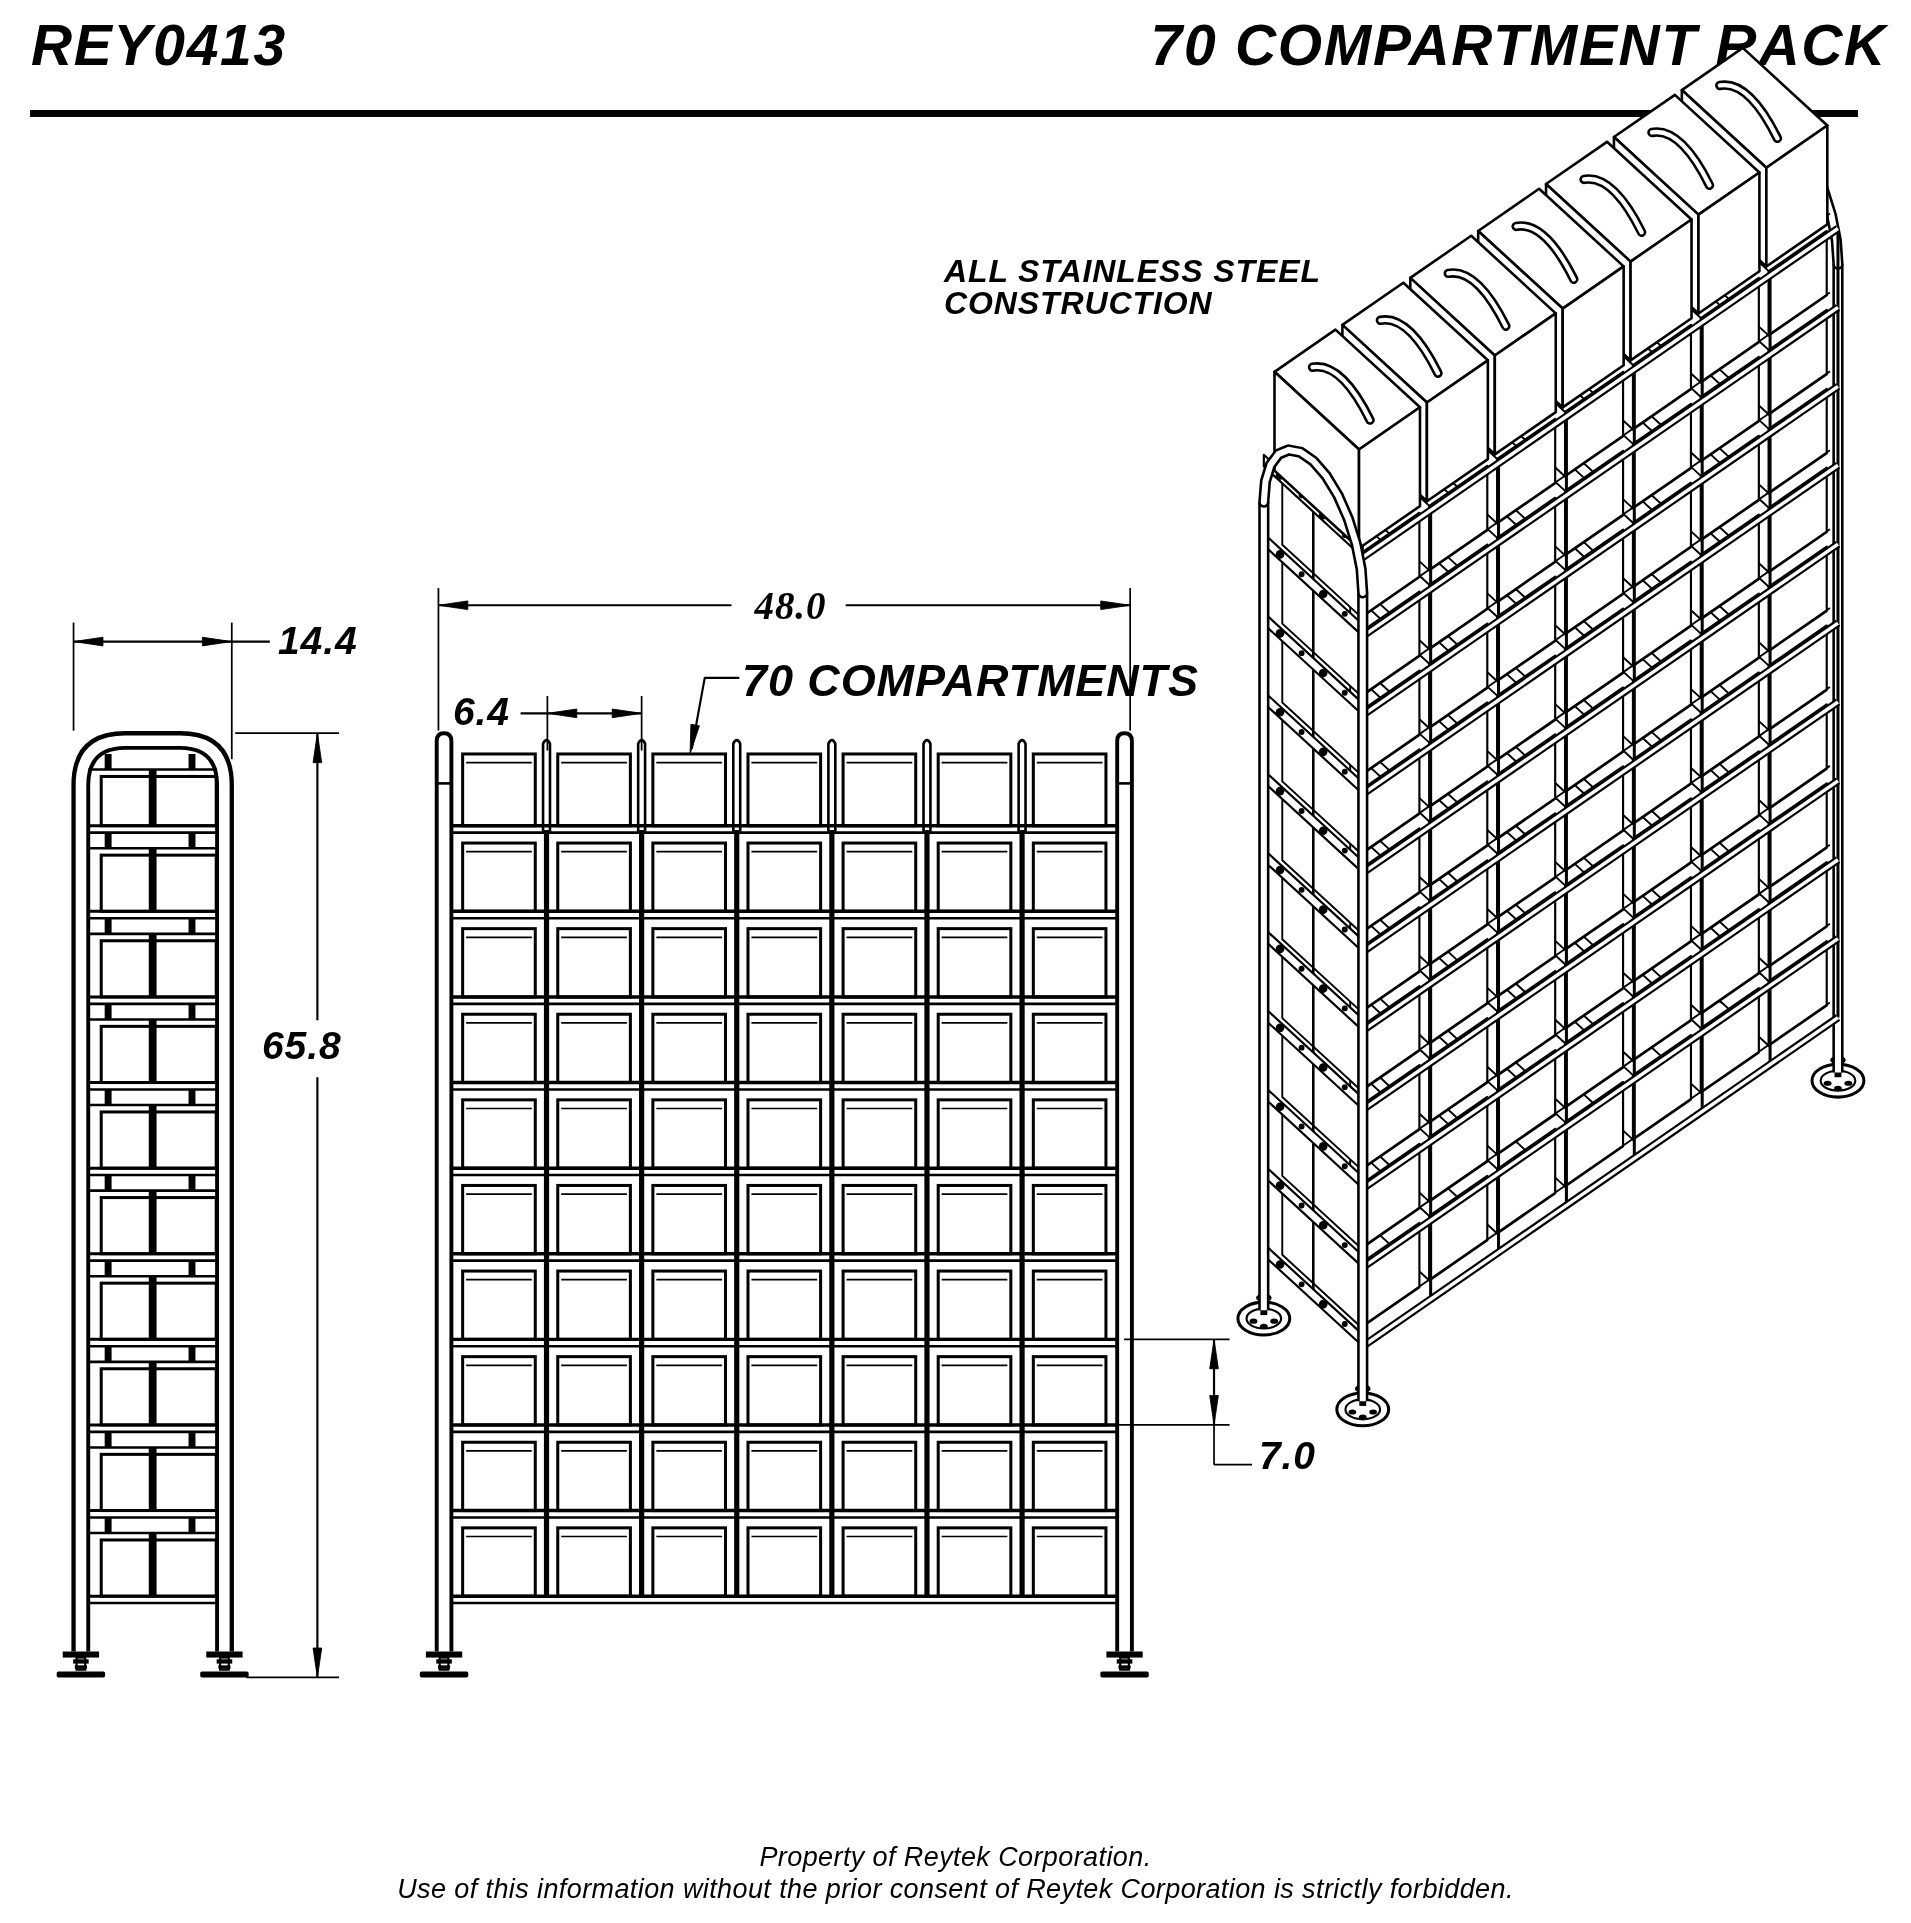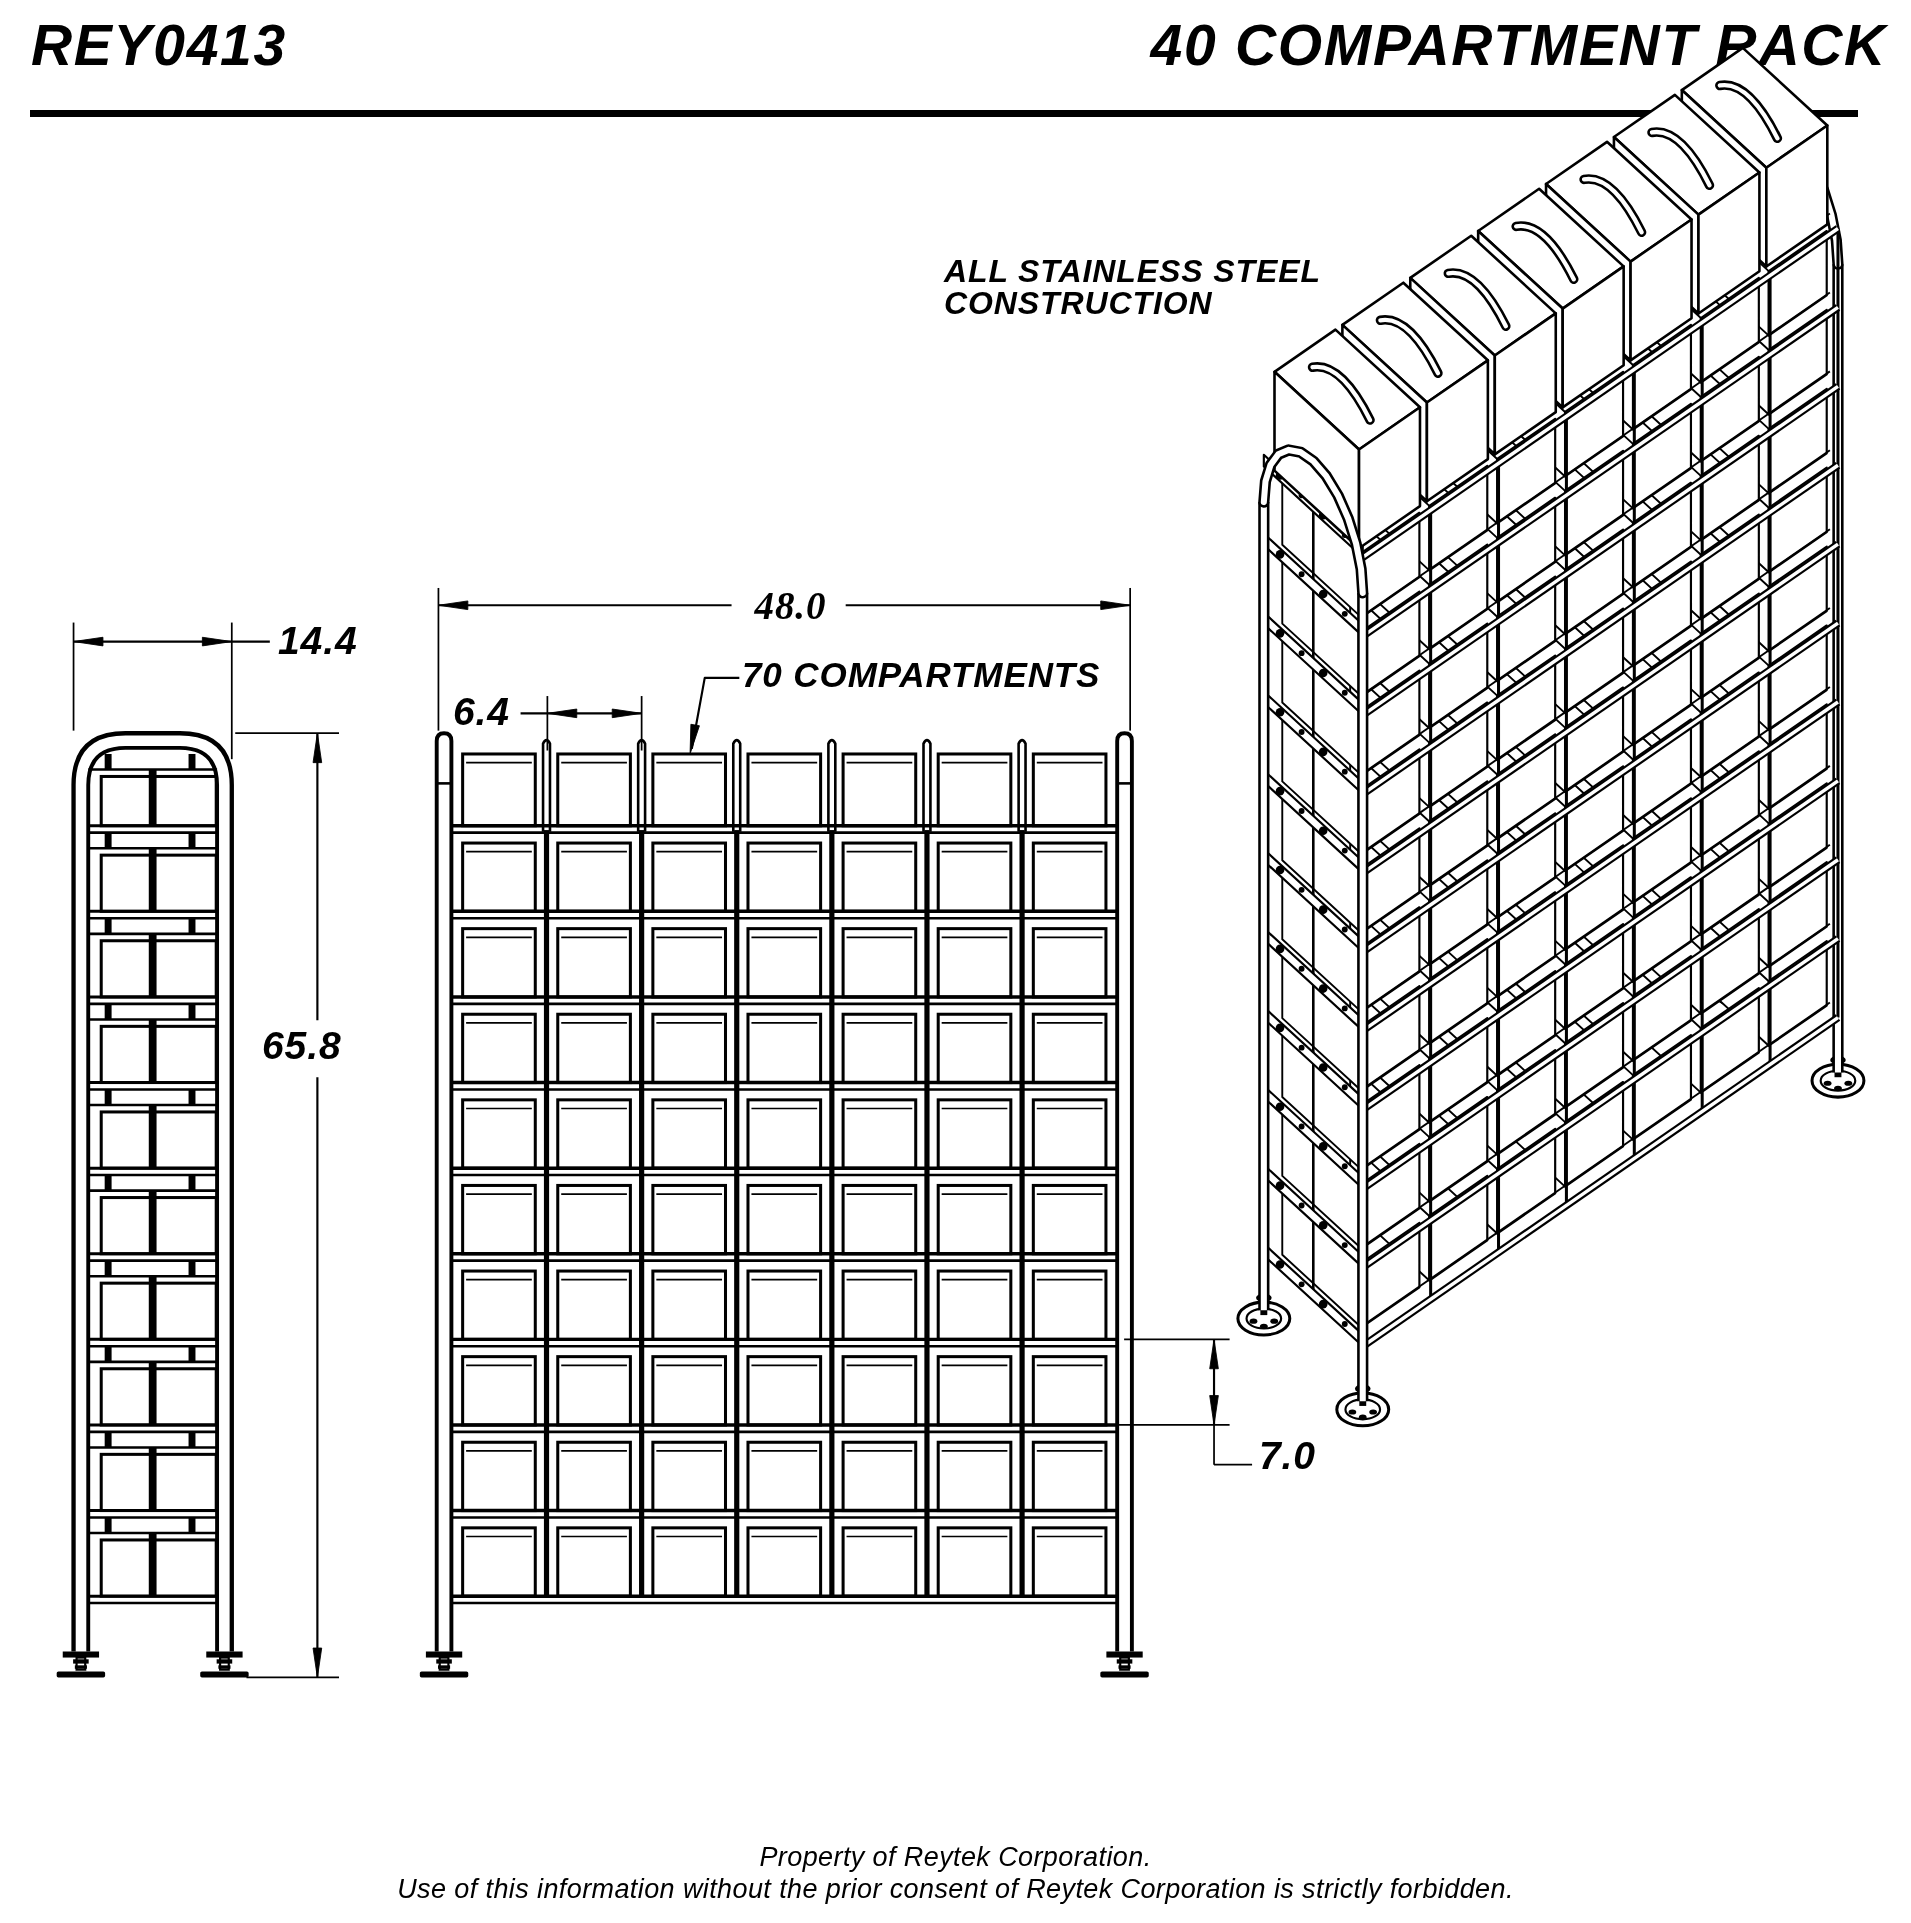--- a/index.html
+++ b/index.html
@@ -14,34 +14,34 @@
         letter-spacing:0.9px;white-space:nowrap;}
   #note1{top:253px;}
   #note2{top:285px;}
   .dim{position:absolute;font-style:italic;font-weight:bold;font-size:39px;
        letter-spacing:0.9px;white-space:nowrap;}
   #dim-width{left:735px;top:583px;width:111px;text-align:center;font-family:Liberation Serif, serif;}
   #dim-depth{left:278px;top:619px;}
   #dim-cwidth{left:453px;top:690px;}
   #dim-height{left:262px;top:1024px;}
   #dim-cheight{left:1259px;top:1434px;}
-  #dim-compartments{left:742px;top:655px;font-size:35px;}
+  #dim-compartments{left:742px;top:655px;font-size:45px;}
   .ftr{position:absolute;left:0;width:100%;text-align:center;font-style:italic;
        font-size:27px;letter-spacing:0.4px;}
   #footer1{top:1842px;}
   #footer2{top:1874px;}
   svg{position:absolute;left:0;top:0;}
 </style>
 </head>
 <body>
 
 <div class="page">
 
   <div class="hdr" id="part-number">REY0413</div>
-  <div class="hdr" id="sheet-title">40 COMPARTMENT RACK</div>
+  <div class="hdr" id="sheet-title">70 COMPARTMENT RACK</div>
   <div class="rule"></div>
 
   <div class="note" id="note1">ALL STAINLESS STEEL</div>
   <div class="note" id="note2">CONSTRUCTION</div>
 
   <svg id="drawing" width="1911" height="1923" viewBox="0 0 2210 2224">
     <g id="g-side">
         <path d="M 85,1910 L 85,908 Q 85,848 145,848 L 208,848 Q 268,848 268,908 L 268,1910" stroke="#000000" stroke-width="5" fill="none" stroke-linecap="butt" stroke-linejoin="round"></path>
         <path d="M 102,1910 L 102,908 Q 102,865 145,865 L 208,865 Q 251,865 251,908 L 251,1910" stroke="#000000" stroke-width="4.5" fill="none" stroke-linecap="butt" stroke-linejoin="round"></path>
         <line x1="102" y1="955" x2="251" y2="955" stroke="#000000" stroke-width="3.5"></line>

